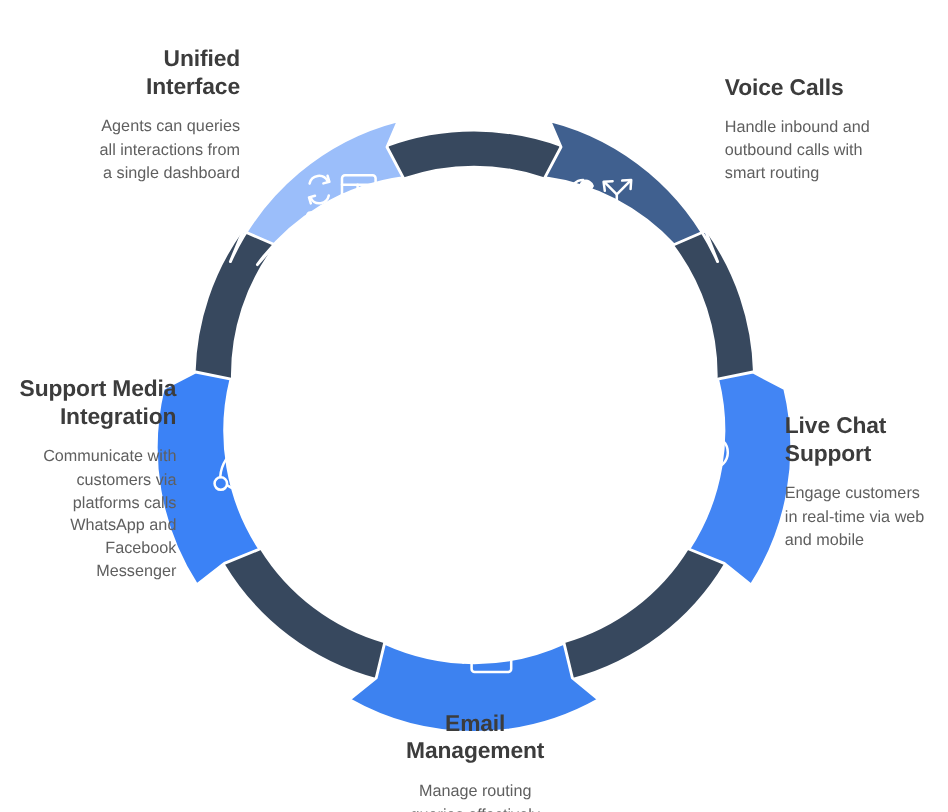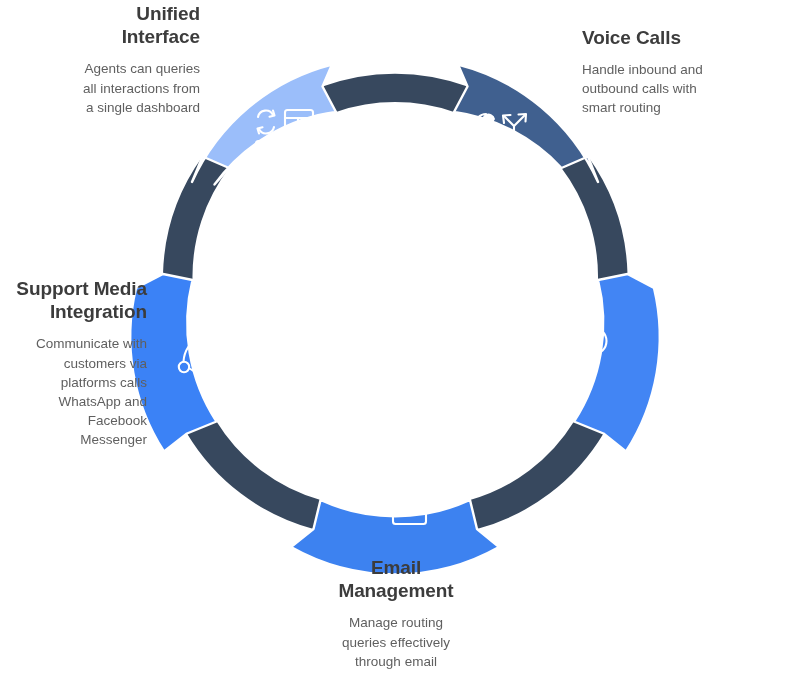--- a/index.html
+++ b/index.html
@@ -12,20 +12,21 @@
     width: 790px;
     height: 677px;
     position: relative;
     overflow: hidden;
     font-family: "Liberation Sans", sans-serif;
     -webkit-font-smoothing: antialiased;
   }
   #diagram-root {
     position: absolute;
     inset: 0;
+    margin-top: 36px;
   }
   .ring-svg {
     position: absolute;
     left: 0;
     top: 0;
     width: 790px;
     height: 677px;
   }
   
   .label-block {
@@ -48,21 +49,21 @@
     line-height: 1.42;
     margin: 0;
     white-space: pre-line;
   }
   .align-right { text-align: right; }
   .align-left  { text-align: left; }
   .align-center{ text-align: center; }
 
   
   #block-unified        { left: 18px;  top: 2px;   width: 182px; }
-  #block-voice          { left: 582px; top: 26px;  width: 172px; }
+  #block-voice          { left: 604px; top: 26px;  width: 172px; }
   #block-livechat       { left: 654px; top: 308px; width: 136px; }
   #block-email          { left: 290px; top: 556px; width: 212px; }
   #block-social         { left: 0px;   top: 277px; width: 147px; }
 </style>
 </head>
 <body>
 
 <div id="diagram-root">
 
   <svg class="ring-svg" viewBox="0 0 790 677" xmlns="http://www.w3.org/2000/svg">
@@ -232,20 +233,27 @@
 a single dashboard</div>
   </div>
 
   <div class="label-block align-left" id="block-voice">
     <div class="label-title">Voice Calls</div>
     <div class="label-desc">Handle inbound and
 outbound calls with
 smart routing</div>
   </div>
 
+  <div class="label-block align-left" id="block-livechat">
+    <div class="label-title">Live Chat
+Support</div>
+    <div class="label-desc">Engage customers
+in real-time via web
+and mobile</div>
+  </div>
 
   <div class="label-block align-center" id="block-email">
     <div class="label-title">Email
 Management</div>
     <div class="label-desc">Manage routing
 queries effectively
 through email</div>
   </div>
 
   <div class="label-block align-right" id="block-social">

